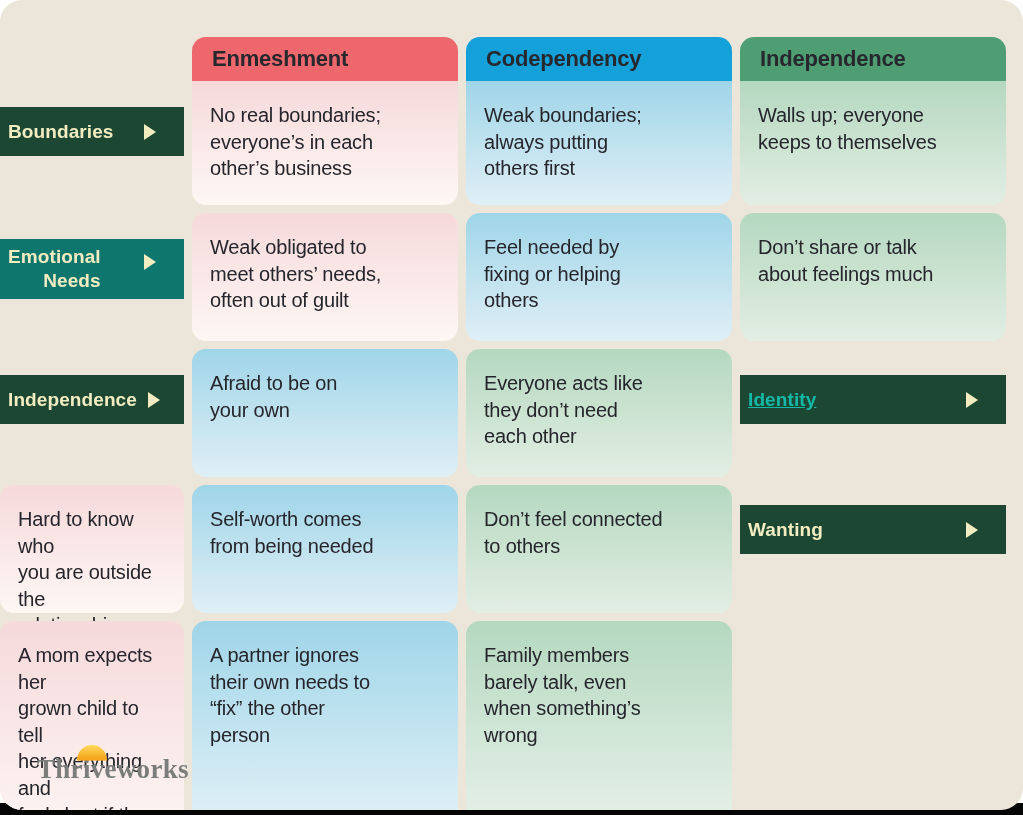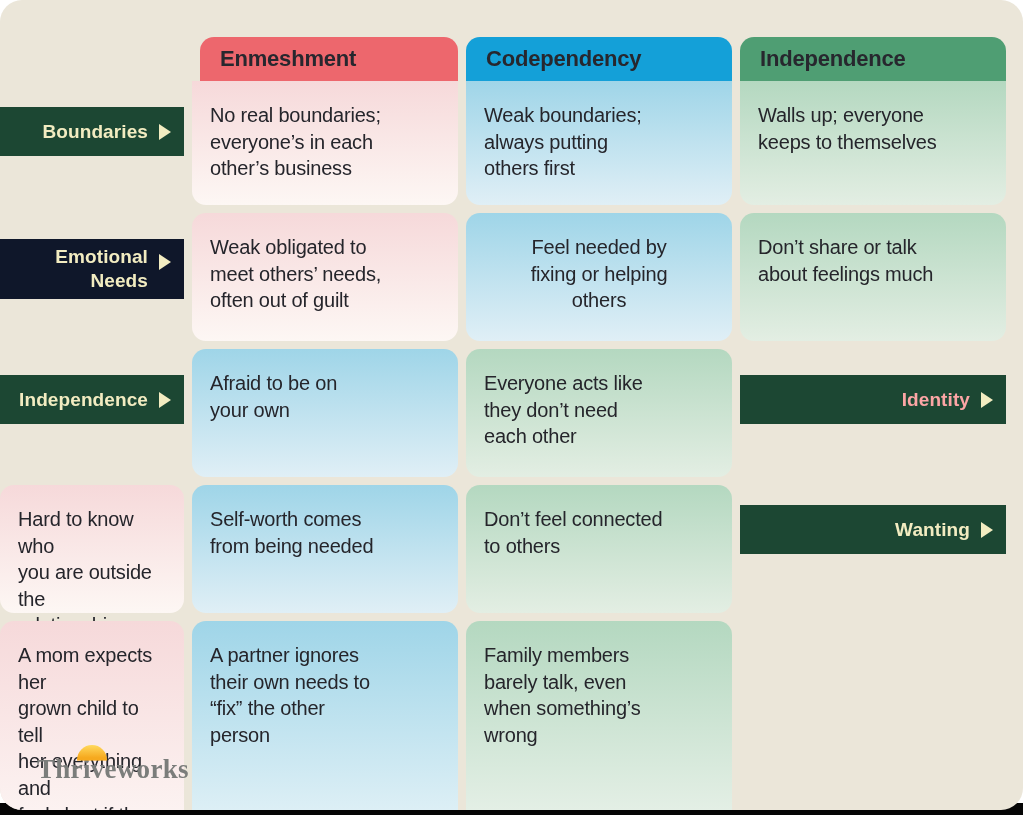--- a/index.html
+++ b/index.html
@@ -49,23 +49,23 @@
     white-space:pre-line;
   }
   .cell.first { border-radius:0 0 14px 14px; flex:1; }
   .cell.last  { border-radius:14px 14px 0 0; }
   
   .label-wrap { padding-top:26px; }
   .label-wrap.first { padding-top:70px; }
   .label-wrap.last  { padding-top:20px; }
   .pill {
     min-height:49px; width:100%;
-    display:flex; align-items:center; justify-content:flex-end;
+    display:flex; align-items:center; justify-content:space-between;
     gap:11px;
-    padding:6px 13px 6px 8px;
+    padding:6px 28px 6px 8px;
     text-align:right;
     font-size:19px; font-weight:bold;
     line-height:1.25;
     white-space:pre-line;
     letter-spacing:0.1px;
   }
   .pill.two-line .arrow { align-self:flex-start; margin-top:9px; }
   .arrow {
     width:0; height:0; flex:0 0 auto;
     border-top:8px solid transparent;
@@ -91,21 +91,21 @@
 </style>
 </head>
 <body>
 
 <div class="canvas" id="canvas" style="background: rgb(235, 230, 217);">
   <div class="grid" id="grid">
       <div class="label-wrap first">
         <div class="pill" style="background: rgb(28, 71, 51); color: rgb(242, 236, 193);"><span>Boundaries</span><span class="arrow" style="border-left-color: rgb(242, 236, 193);"></span></div>
       </div>
       <div class="colwrap">
-        <div class="col-header" style="background: rgb(237, 103, 109); margin-left: 8px;">
+        <div class="col-header" style="background: rgb(237, 103, 109);">
           <span>Enmeshment</span>
         </div>
         <div class="cell first" style="background: linear-gradient(rgb(246, 217, 218) 0%, rgb(253, 247, 244) 100%);">No real boundaries;
 everyone’s in each
 other’s business</div>
       </div>
       <div class="colwrap">
         <div class="col-header" style="background: rgb(20, 160, 216);">
           <span>Codependency</span>
         </div>
@@ -114,41 +114,41 @@
 others first</div>
       </div>
       <div class="colwrap">
         <div class="col-header" style="background: rgb(79, 158, 115);">
           <span>Independence</span>
         </div>
         <div class="cell first" style="background: linear-gradient(rgb(180, 216, 192) 0%, rgb(227, 238, 227) 100%);">Walls up; everyone
 keeps to themselves</div>
       </div>
       <div class="label-wrap mid">
-        <div class="pill two-line" style="background: #0f172a; color: rgb(242, 236, 193);"><span>Emotional
+        <div class="pill two-line" style="background: #0f766e; color: rgb(242, 236, 193);"><span>Emotional
 Needs</span><span class="arrow" style="border-left-color: rgb(242, 236, 193);"></span></div>
       </div>
       <div class="cell " style="background: linear-gradient(rgb(246, 217, 218) 0%, rgb(253, 247, 244) 100%);">Weak obligated to
 meet others’ needs,
 often out of guilt</div>
-      <div class="cell " style="background: linear-gradient(rgb(159, 213, 232) 0%, rgb(224, 239, 246) 100%); text-align: center;">Feel needed by
+      <div class="cell " style="background: linear-gradient(rgb(159, 213, 232) 0%, rgb(224, 239, 246) 100%);">Feel needed by
 fixing or helping
 others</div>
       <div class="cell " style="background: linear-gradient(rgb(180, 216, 192) 0%, rgb(227, 238, 227) 100%);">Don’t share or talk
 about feelings much</div>
       <div class="label-wrap mid">
         <div class="pill" style="background: rgb(28, 71, 51); color: rgb(242, 236, 193);"><span>Independence</span><span class="arrow" style="border-left-color: rgb(242, 236, 193);"></span></div>
       </div>
       <div class="cell " style="background: linear-gradient(rgb(159, 213, 232) 0%, rgb(224, 239, 246) 100%);">Afraid to be on
 your own</div>
       <div class="cell " style="background: linear-gradient(rgb(180, 216, 192) 0%, rgb(227, 238, 227) 100%);">Everyone acts like
 they don’t need
 each other</div>
       <div class="label-wrap mid">
-        <div class="pill" style="background: rgb(28, 71, 51); color: #fca5a5;"><span>Identity</span><span class="arrow" style="border-left-color: rgb(242, 236, 193);"></span></div>
+        <div class="pill" style="background: rgb(28, 71, 51); color: #14b8a6; text-decoration: underline;"><span>Identity</span><span class="arrow" style="border-left-color: rgb(242, 236, 193);"></span></div>
       </div>
       <div class="cell " style="background: linear-gradient(rgb(246, 217, 218) 0%, rgb(253, 247, 244) 100%);">Hard to know who
 you are outside the
 relationship</div>
       <div class="cell " style="background: linear-gradient(rgb(159, 213, 232) 0%, rgb(224, 239, 246) 100%);">Self-worth comes
 from being needed</div>
       <div class="cell " style="background: linear-gradient(rgb(180, 216, 192) 0%, rgb(227, 238, 227) 100%);">Don’t feel connected
 to others</div>
       <div class="label-wrap last">
         <div class="pill" style="background: rgb(28, 71, 51); color: rgb(242, 236, 193);"><span>Wanting</span><span class="arrow" style="border-left-color: rgb(242, 236, 193);"></span></div>

